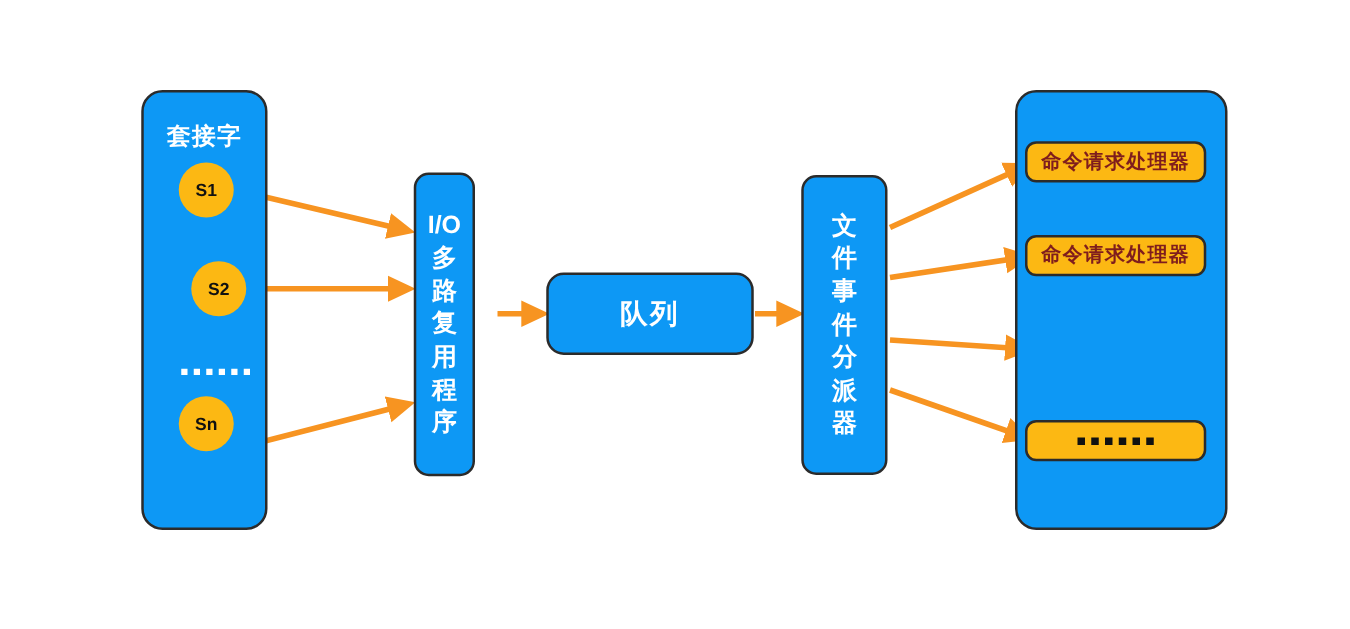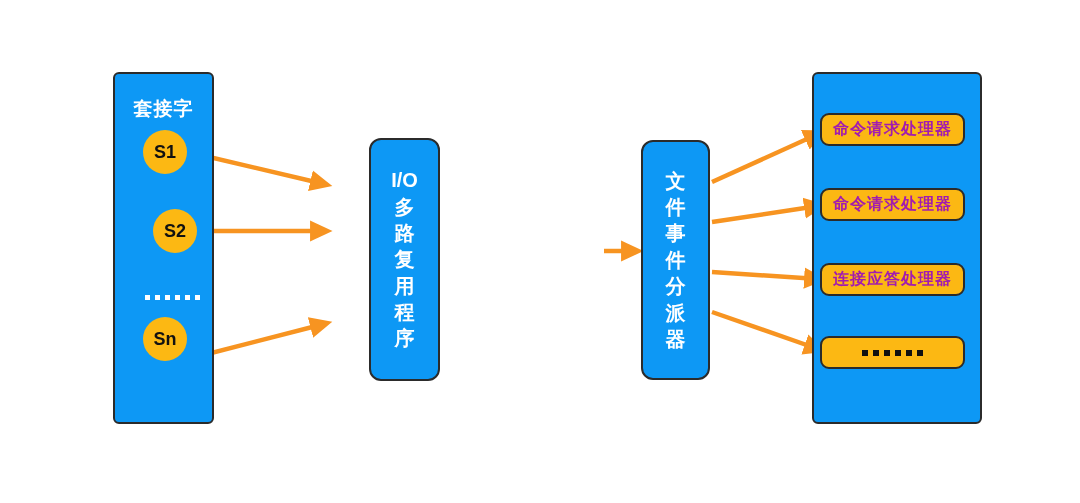--- a/index.html
+++ b/index.html
@@ -14,21 +14,21 @@
     background: #ffffff;
     font-family: "Liberation Sans", "DejaVu Sans", sans-serif;
     overflow: hidden;
   }
 
   
   .panel {
     position: absolute;
     background: #0d98f5;
     border: 2px solid #2b2b2b;
-    border-radius: 6px;
+    border-radius: 17px;
     box-sizing: border-box;
   }
   .panel-title {
     position: absolute;
     left: 0;
     right: 0;
     text-align: center;
     color: #ffffff;
     font-size: 19px;
     font-weight: bold;
@@ -36,21 +36,21 @@
   }
 
   
   .socket {
     position: absolute;
     width: 44px;
     height: 44px;
     border-radius: 50%;
     background: #fcb813;
     color: #111111;
-    font-size: 18px;
+    font-size: 14px;
     font-weight: bold;
     display: flex;
     align-items: center;
     justify-content: center;
     box-sizing: border-box;
   }
 
   
   .dots {
     position: absolute;
@@ -102,21 +102,21 @@
   
   .pill {
     position: absolute;
     background: #fcb813;
     border: 2px solid #2b2b2b;
     border-radius: 9px;
     box-sizing: border-box;
     display: flex;
     align-items: center;
     justify-content: center;
-    color: #a21caf;
+    color: #7f1d1d;
     font-size: 16px;
     font-weight: bold;
     letter-spacing: 1px;
   }
 
   
   #arrows {
     position: absolute;
     left: 0;
     top: 0;
@@ -173,52 +173,52 @@
       <i></i>
       <i></i>
       <i></i>
       <i></i>
   </div>
 
   <div class="socket" style="left:143px; top:317px;">
     <span>Sn</span>
   </div>
 
-  <div class="vbox" style="left:331px; top:138px; width:71px; height:243px;margin-left:38px;">
+  <div class="vbox" style="left:331px; top:138px; width:49px; height:243px;">
     <span class="ch">I/O</span>
     <span class="ch">多</span>
     <span class="ch">路</span>
     <span class="ch">复</span>
     <span class="ch">用</span>
     <span class="ch">程</span>
     <span class="ch">序</span>
   </div>
 
+  <div class="hbox" style="left:437px; top:218px; width:166px; height:66px;">
+    <span>队列</span>
+  </div>
 
   <div class="vbox" style="left:641px; top:140px; width:69px; height:240px;">
     <span class="ch">文</span>
     <span class="ch">件</span>
     <span class="ch">事</span>
     <span class="ch">件</span>
     <span class="ch">分</span>
     <span class="ch">派</span>
     <span class="ch">器</span>
   </div>
 
   <div class="panel" style="left:812px; top:72px; width:170px; height:352px;"></div>
 
   <div class="pill" style="left:820px; top:113px; width:145px; height:33px;">
     <span>命令请求处理器</span>
   </div>
   <div class="pill" style="left:820px; top:188px; width:145px; height:33px;">
     <span>命令请求处理器</span>
   </div>
-  <div class="pill" style="left:820px; top:263px; width:145px; height:33px;">
-    <span>连接应答处理器</span>
-  </div>
   <div class="pill" style="left:820px; top:336px; width:145px; height:33px;">
     <span class="dots dark" style="position:static;">
       <i></i>
         <i></i>
         <i></i>
         <i></i>
         <i></i>
         <i></i>
     </span>
   </div>

